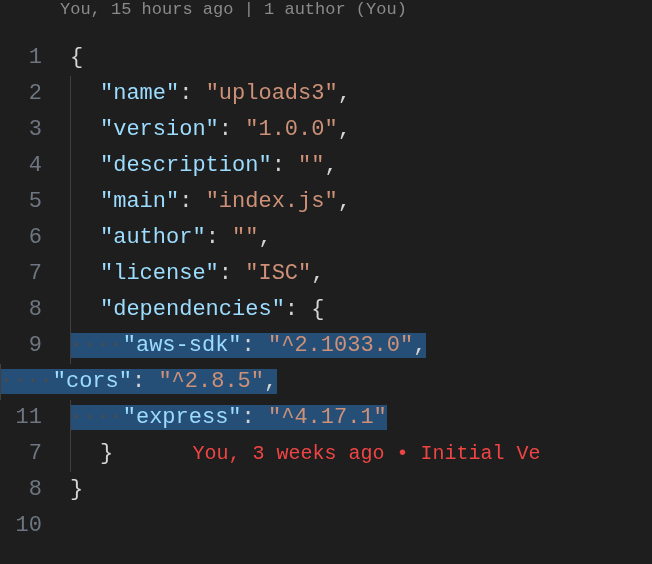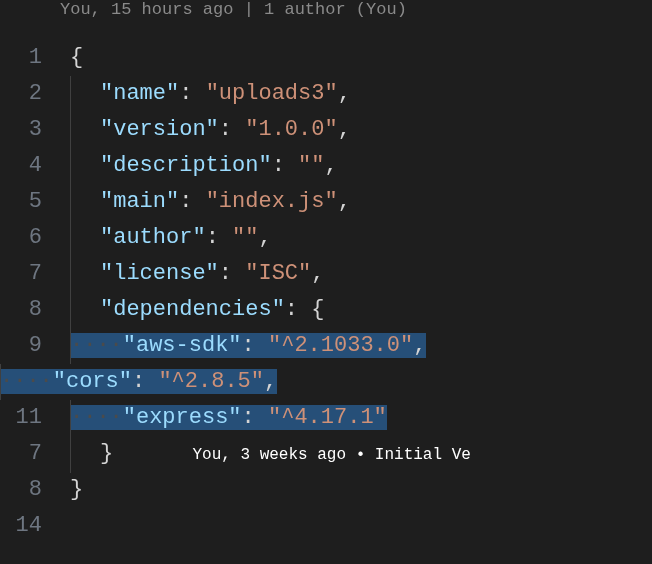--- a/index.html
+++ b/index.html
@@ -55,22 +55,22 @@
     bottom: 0;
     border-left: 1px solid #404040;
     width: 0;
   }
   .brace   { color: #d4d4d4; }
   .key     { color: #9cdcfe; }
   .colon   { color: #d4d4d4; }
   .str     { color: #ce9178; }
   .comma   { color: #d4d4d4; }
   .inline-blame {
-    color: #ffffff;
-    font-size: 16px;
+    color: #ef4444;
+    font-size: 20px;
   }
   .ws-dot {
     color: #4b4b4b;
     display: inline-block;
     width: 13.2px;
     text-align: center;
   }
   .hl {
     background: #264f78;
     border-radius: 0;
@@ -146,17 +146,17 @@
     <div class="gutter">7</div>
     <div class="code"><span class="indent-guide"></span><span class="content"><span class="brace">}</span>      <span class="inline-blame">You, 3 weeks ago • Initial Ve</span></span></div>
   </div>
 
   <div class="line">
     <div class="gutter">8</div>
     <div class="code"><span class="brace">}</span></div>
   </div>
 
   <div class="line">
-    <div class="gutter">14</div>
+    <div class="gutter">10</div>
     <div class="code"></div>
   </div>
 
 </div>
 
 </body></html>

